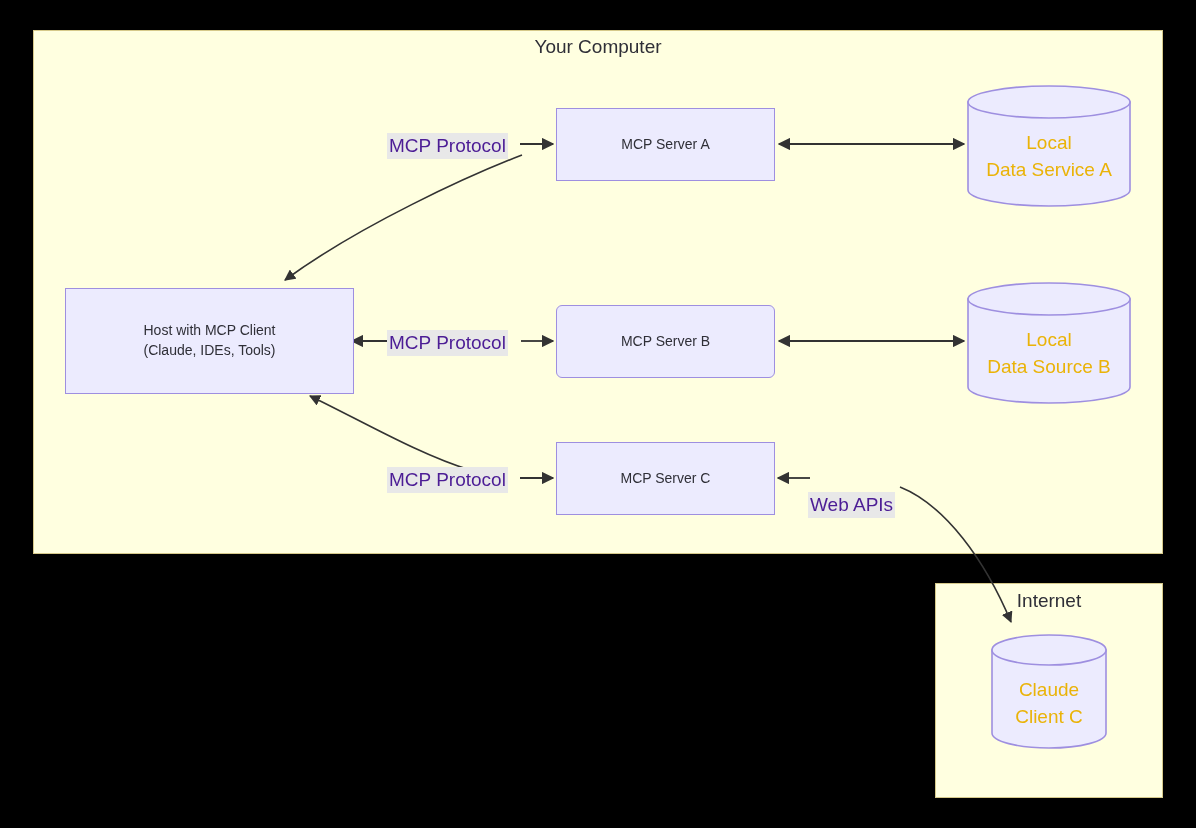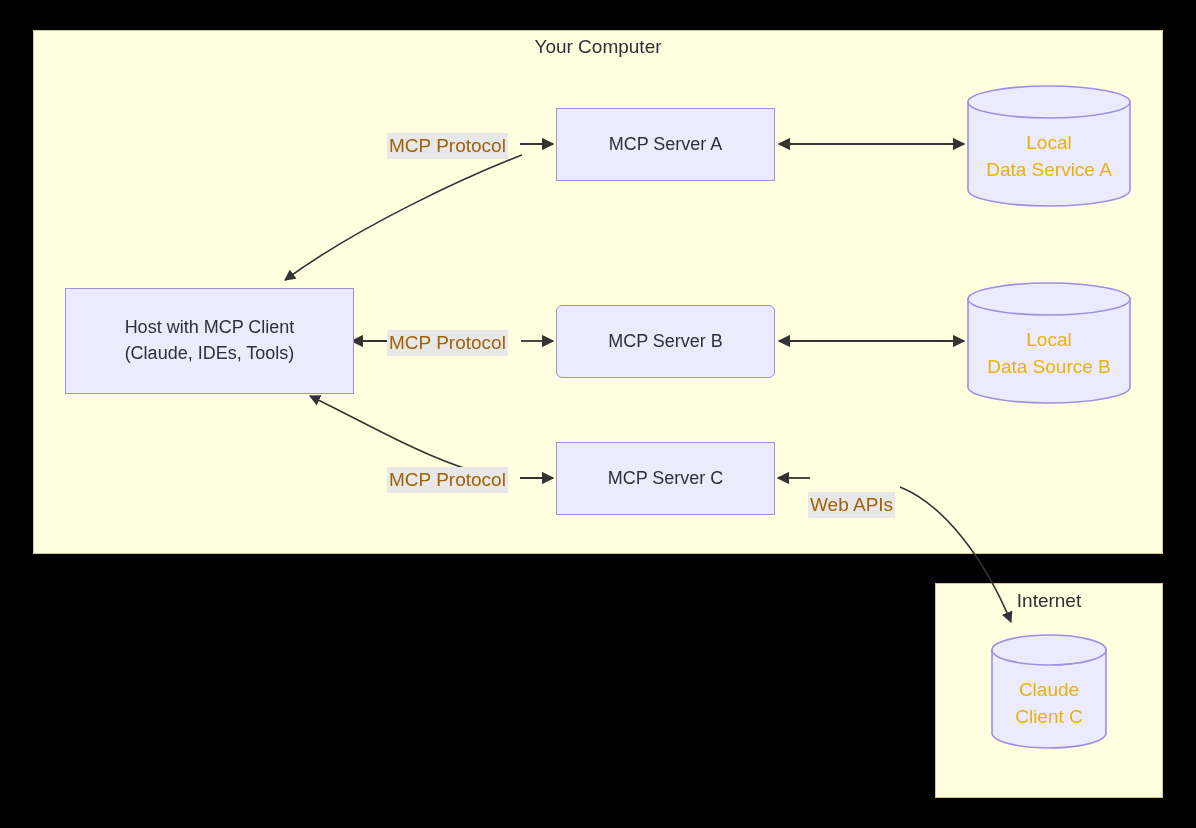--- a/index.html
+++ b/index.html
@@ -38,21 +38,21 @@
   }
   .node-box {
     position: absolute;
     background: #ECEBFE;
     border: 1.6px solid #9E8FE0;
     box-sizing: border-box;
     display: flex;
     align-items: center;
     justify-content: center;
     text-align: center;
-    font-size: 18px;
+    font-size: 14px;
     color: #2F2F37;
     line-height: 1.42;
   }
   .node-box .lines {
     display: block;
   }
   .cyl {
     position: absolute;
   }
   .cyl-label {
@@ -61,21 +61,21 @@
     text-align: center;
     font-size: 19px;
     color: #eab308;
     line-height: 1.42;
     pointer-events: none;
   }
   .edge-label {
     position: absolute;
     background: #E8E8E8;
     font-size: 19px;
-    color: #a16207;
+    color: #4c1d95;
     white-space: nowrap;
     padding: 1px 2px;
     line-height: 1.25;
   }
 </style>
 </head>
 <body>
 
 <div id="canvas">
 

